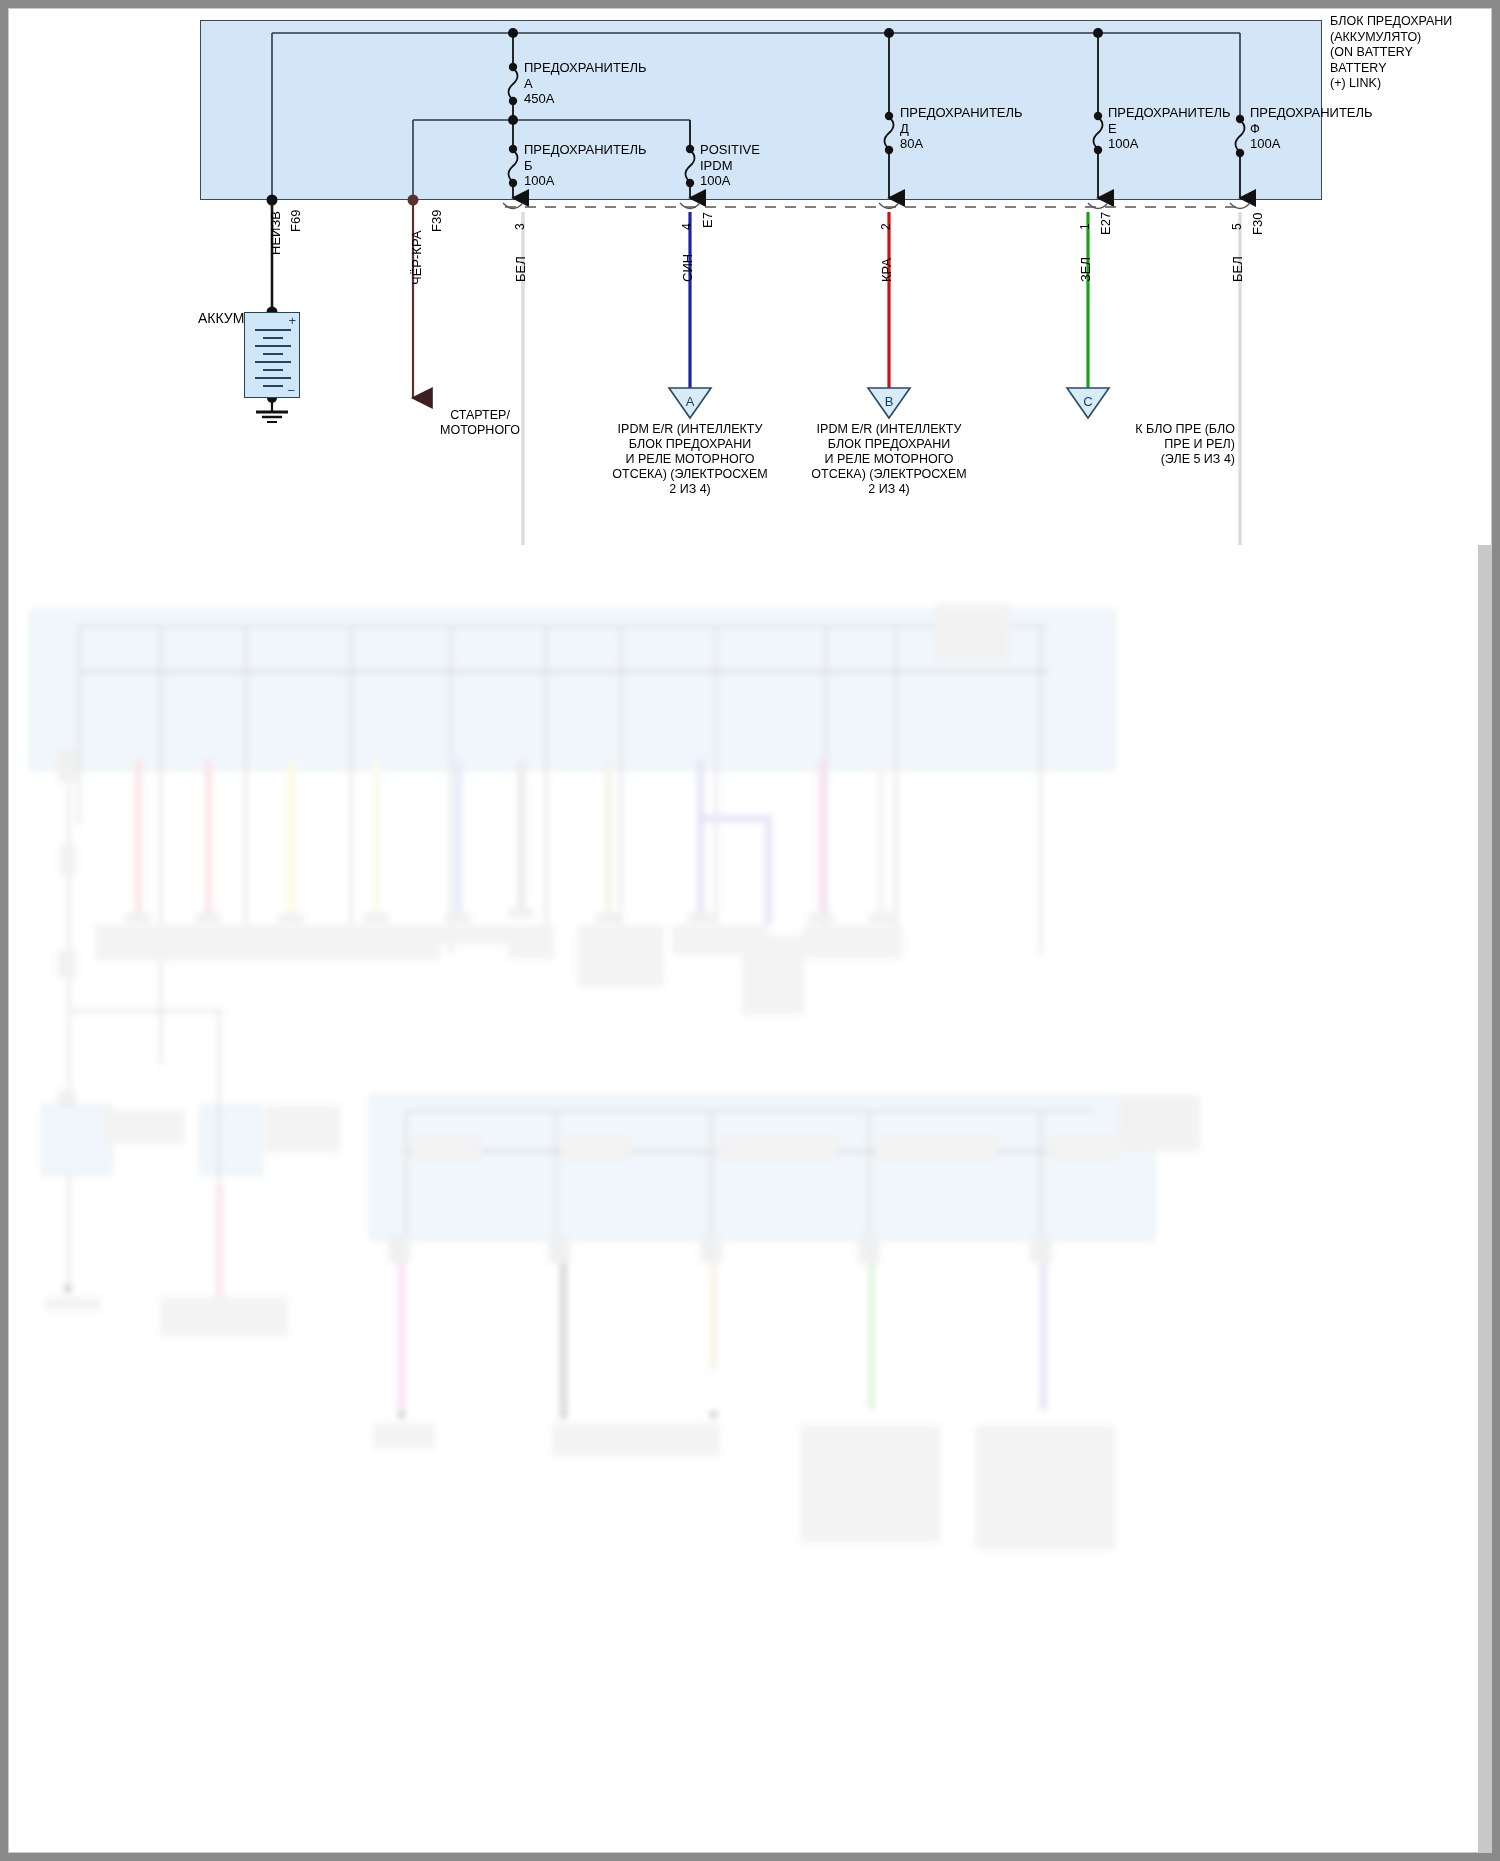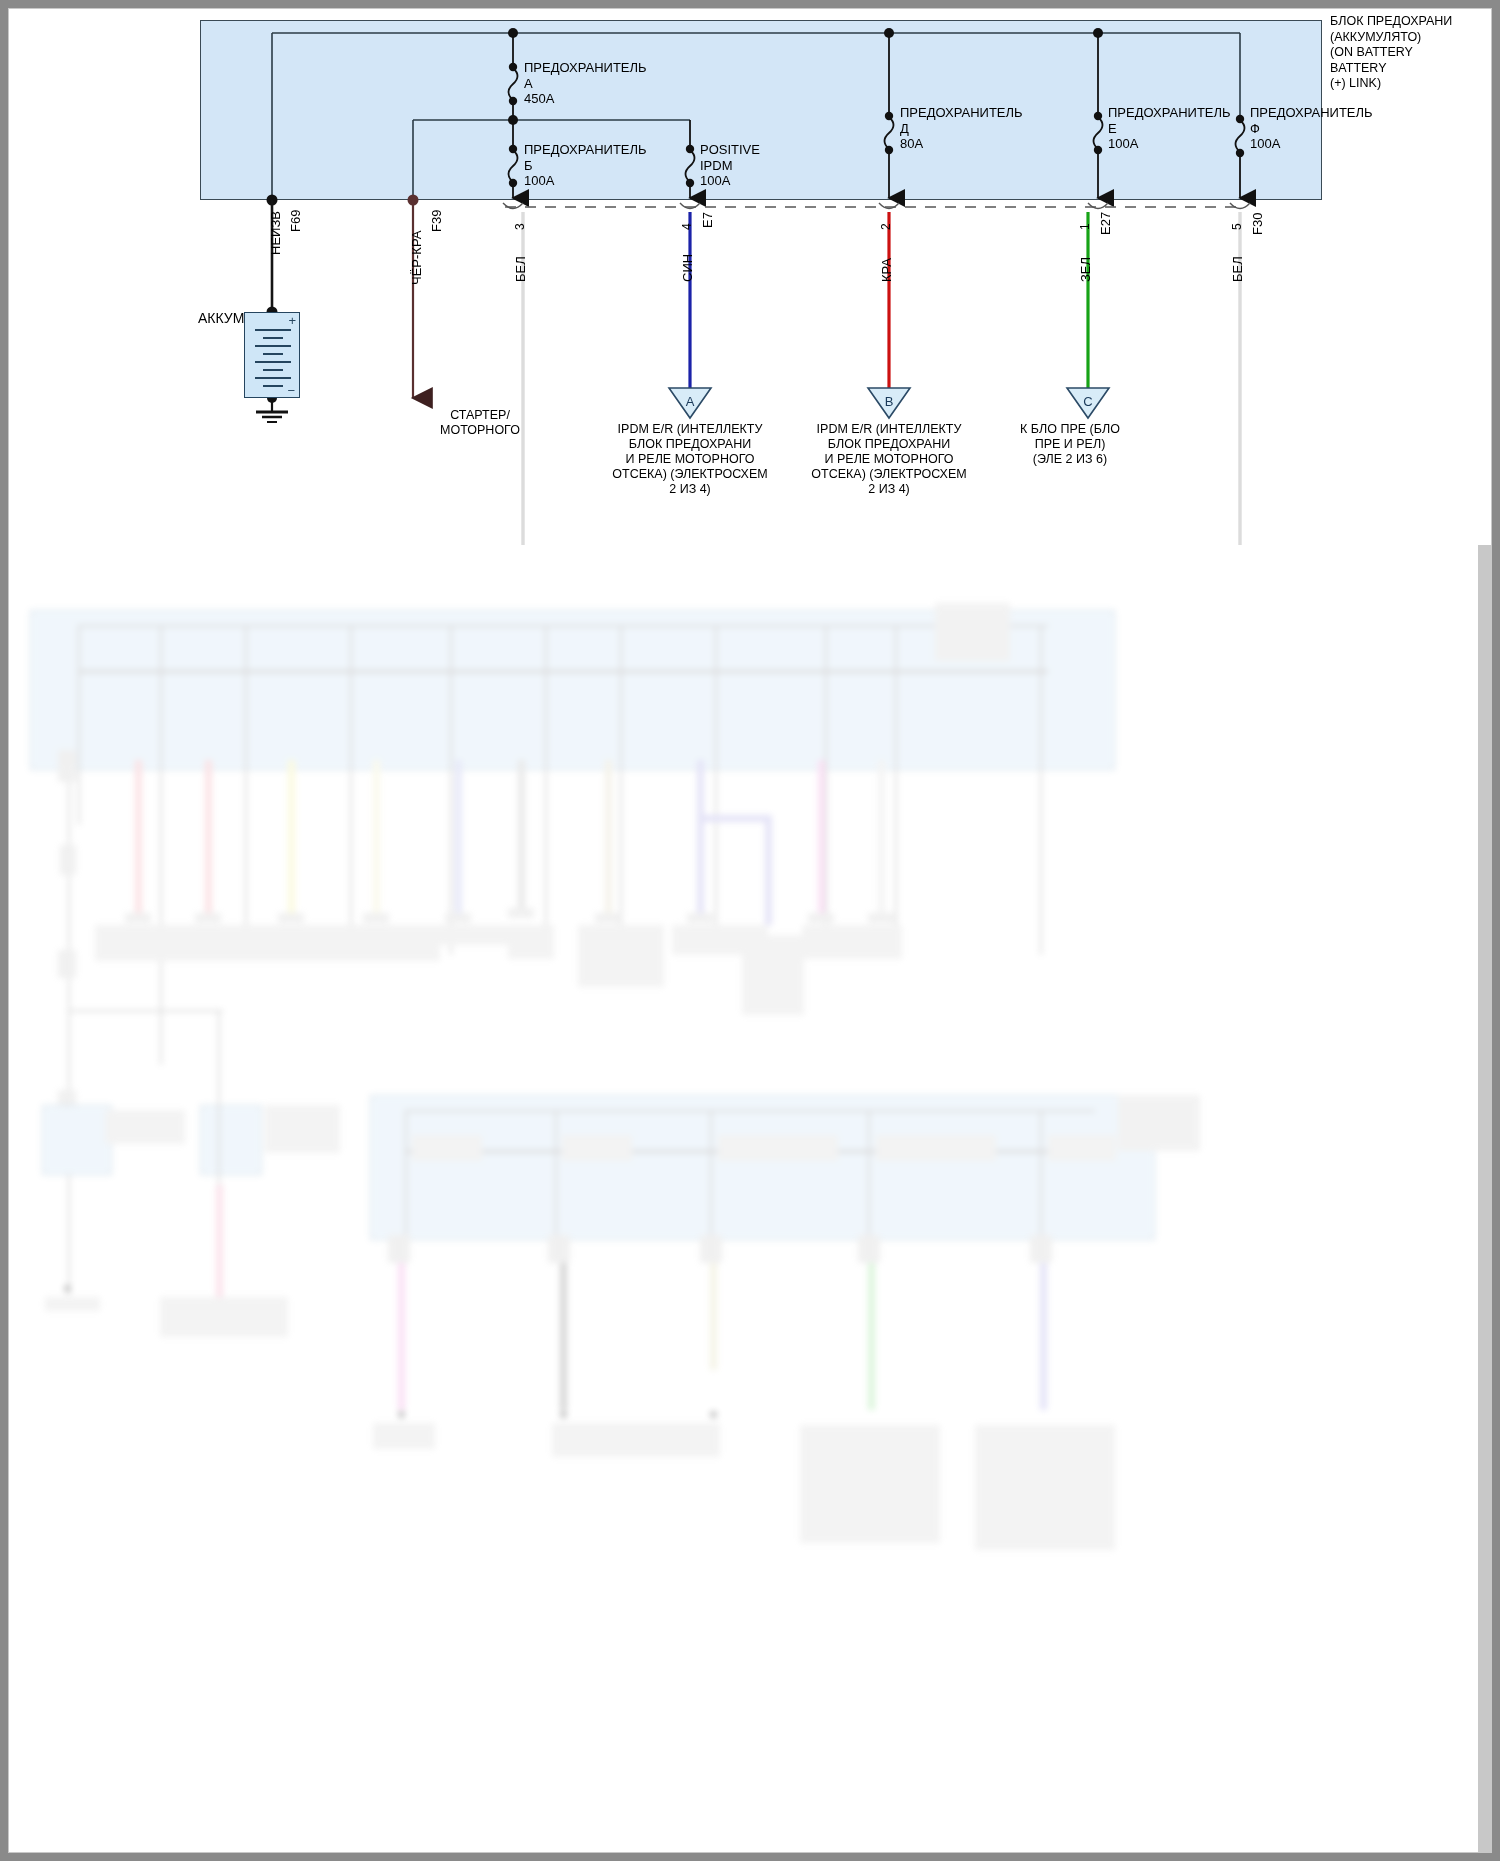--- a/index.html
+++ b/index.html
@@ -410,23 +410,23 @@
     </div>
 
     <div class="dest-label" style="left:769px; top:422px; width:240px;">
       <div>IPDM E/R (ИНТЕЛЛЕКТУ</div>
       <div>БЛОК ПРЕДОХРАНИ</div>
       <div>И РЕЛЕ МОТОРНОГО</div>
       <div>ОТСЕКА) (ЭЛЕКТРОСХЕМ</div>
       <div>2 ИЗ 4)</div>
     </div>
 
-    <div class="dest-label" style="left:970px; top:422px; width:200px;">
+    <div class="dest-label" style="left:1035px; top:422px; width:200px;text-align:right;">
       <div>К БЛО ПРЕ (БЛО</div>
       <div>ПРЕ И РЕЛ)</div>
-      <div>(ЭЛЕ 2 ИЗ 6)</div>
+      <div>(ЭЛЕ 5 ИЗ 4)</div>
     </div>
 
   </div>
 
   <div class="pageborder"></div>
   <div class="outerframe"></div>
 </div>
 
 </body></html>

